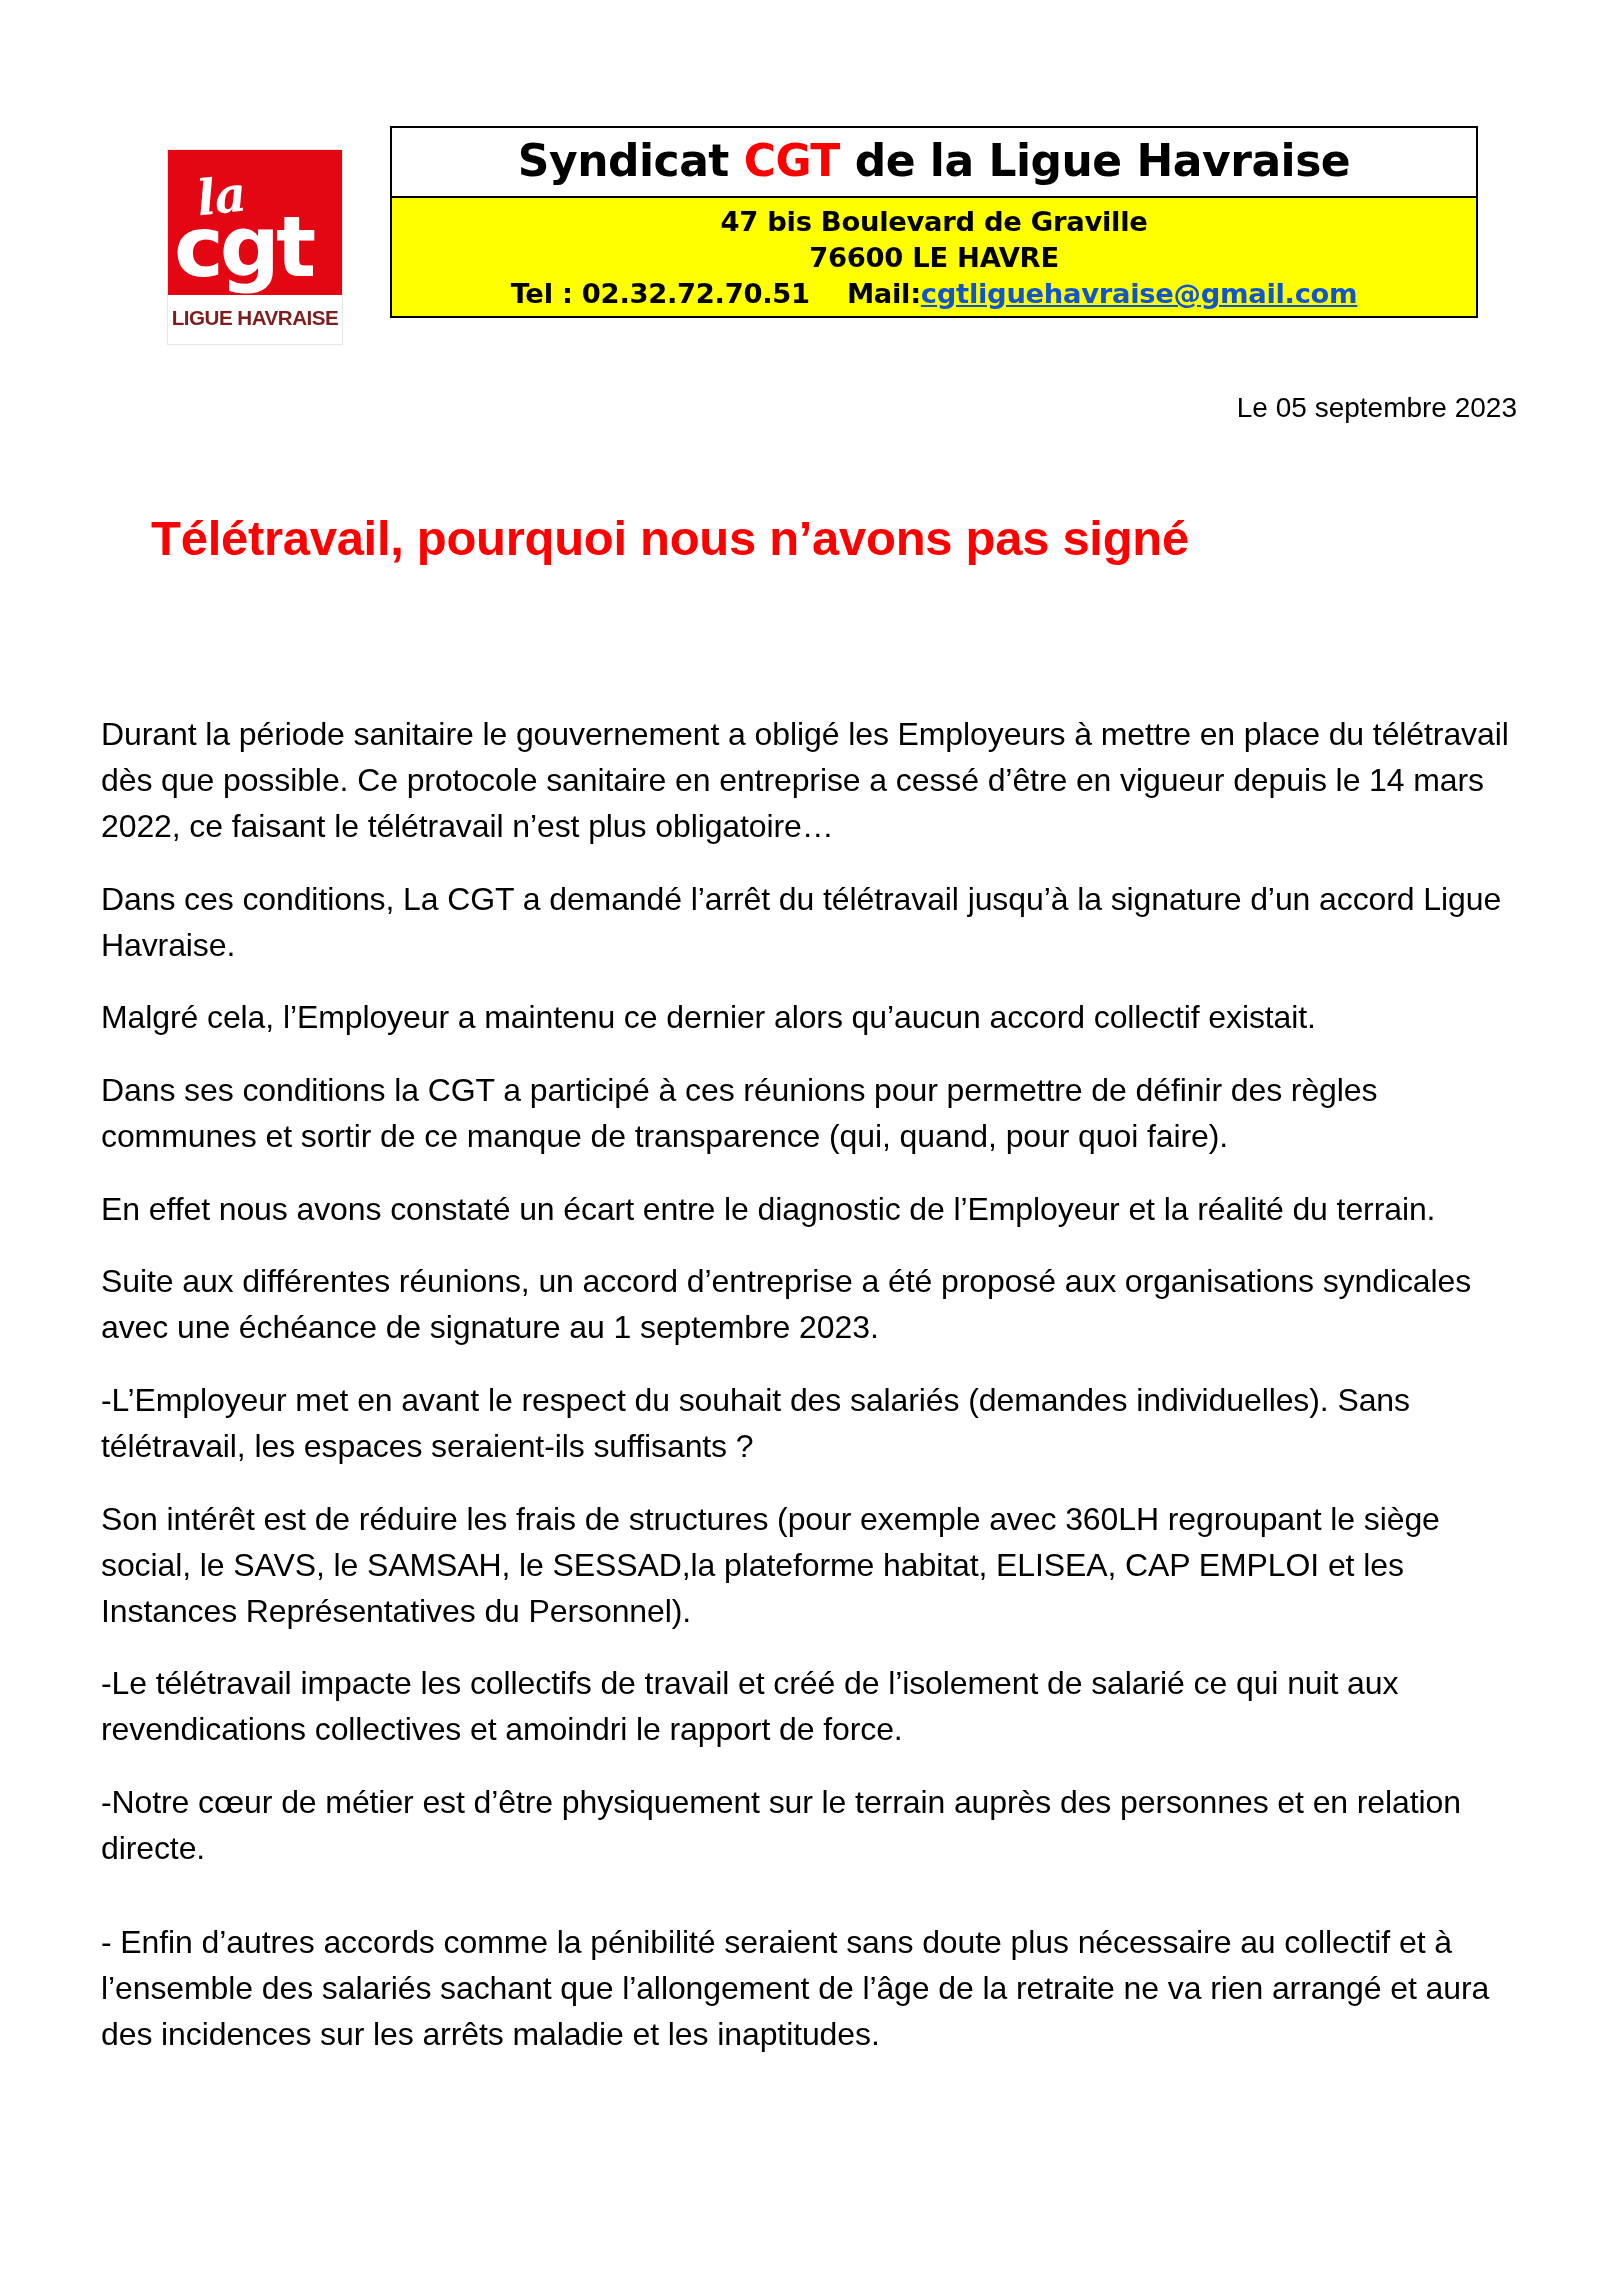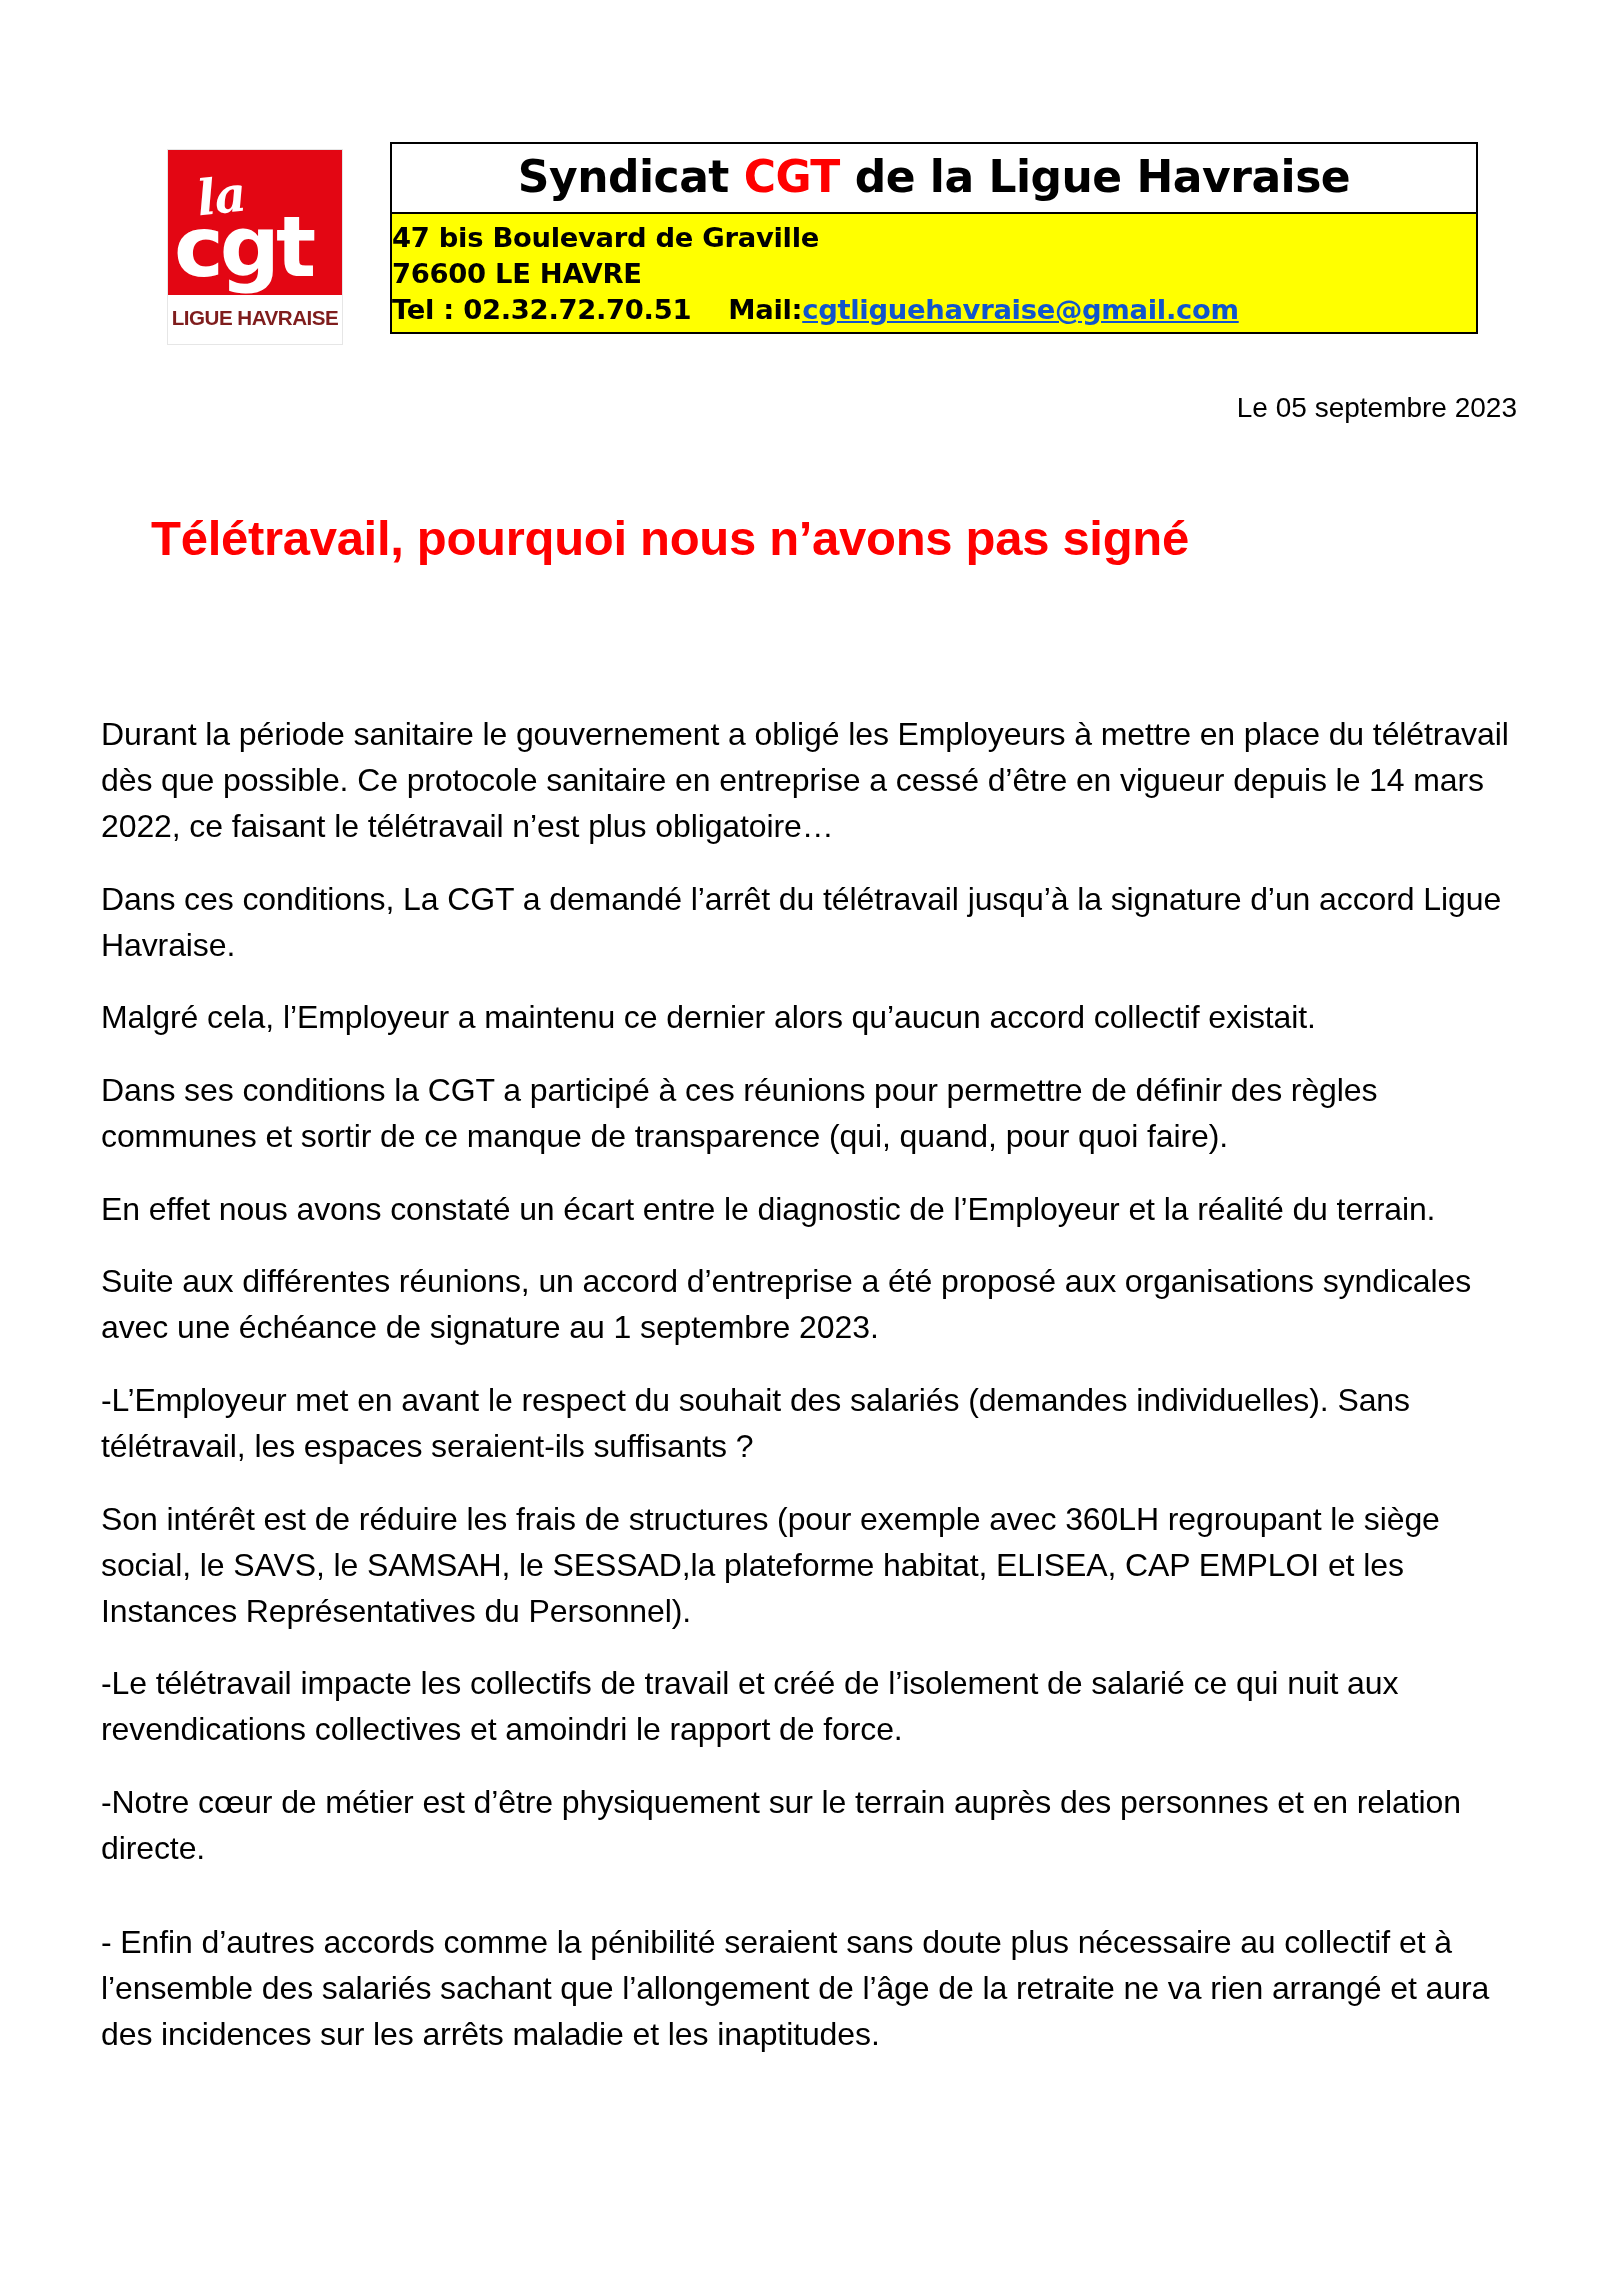--- a/index.html
+++ b/index.html
@@ -89,21 +89,21 @@
     color: #7f1d1d;
     letter-spacing: -0.5px;
     line-height: 1.1;
     padding-top: 9.8px;
     box-sizing: border-box;
   }
 
   .banner {
     position: absolute;
     left: 390px;
-    top: 142px;
+    top: 126px;
     width: 1088px;
   }
   .banner-title {
     border: 2px solid #000000;
     border-bottom: 2px solid #000000;
     background: #ffffff;
     text-align: center;
     font-family: "DejaVu Sans", sans-serif;
     font-weight: bold;
     font-size: 44px;
@@ -111,21 +111,21 @@
     padding: 7.8px 0 9.8px 0;
     letter-spacing: -0.5px;
     white-space: nowrap;
   }
   .banner-title .red { color: #ff0000; }
 
   .banner-address {
     border: 2px solid #000000;
     border-top: none;
     background: #ffff00;
-    text-align: left;
+    text-align: center;
     font-family: "DejaVu Sans", sans-serif;
     font-weight: bold;
     font-size: 27.4px;
     line-height: 1.32;
     padding: 5.9px 0 3.9px 0;
     letter-spacing: -0.3px;
   }
   .banner-contact {
     font-family: "DejaVu Sans", sans-serif;
     font-weight: bold;

